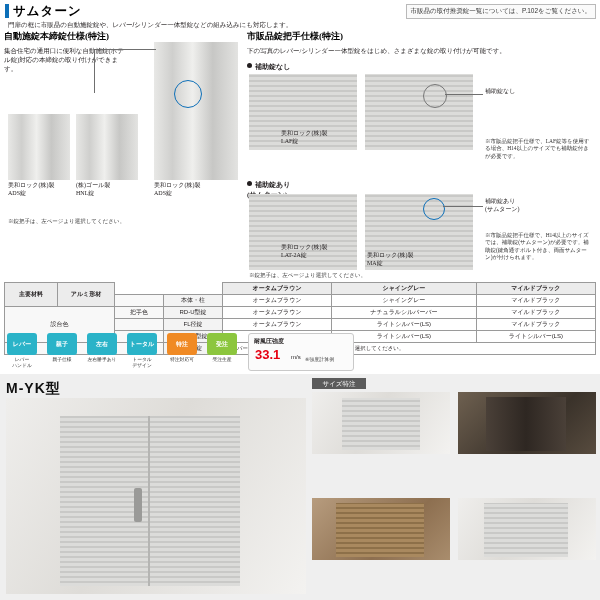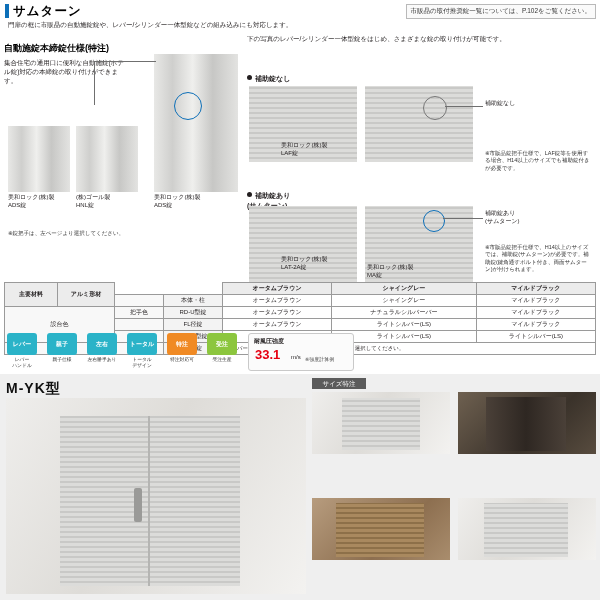--- a/index.html
+++ b/index.html
@@ -12,21 +12,21 @@
   }
   .page{position:relative;width:600px;height:600px;}
 
   
   .hdr{position:absolute;left:0;top:0;width:600px;height:22px;background:#ffffff;}
   .hdr-bar{position:absolute;left:5px;top:4px;width:4px;height:14px;background:#0d6fb8;}
   .hdr-title{position:absolute;left:13px;top:3px;font-size:12.5px;font-weight:bold;letter-spacing:1px;color:#000;}
   .hdr-note{position:absolute;right:4px;top:4px;font-size:6.5px;color:#333;border:1px solid #b9b9b9;padding:2px 4px;background:#fafafa;}
 
   
-  .topwrap{position:absolute;left:4px;top:34px;width:592px;height:256px;}
+  .topwrap{position:absolute;left:4px;top:22px;width:592px;height:256px;font-family:Liberation Serif, serif;}
   .col-l{position:absolute;left:0;top:0;width:238px;height:256px;}
   .col-r{position:absolute;left:243px;top:0;width:349px;height:256px;}
   .sec-title{font-size:9px;font-weight:bold;color:#000;margin:4px 0 3px 0;}
   .sec-sub{font-size:6.5px;line-height:1.4;color:#231f20;}
 
   
   .ph{position:absolute;background:#d9d9d9;overflow:hidden;}
   .ph.metal{background:linear-gradient(90deg,#e8e8e6 0%,#cfcfcd 22%,#efefed 46%,#c7c7c5 70%,#e3e3e1 100%);}
   .ph.door{background:
       repeating-linear-gradient(0deg,#dcdcda 0px,#dcdcda 3px,#c9c9c7 3px,#c9c9c7 5px),
@@ -106,20 +106,21 @@
       <div class="cap" style="left:72px;top:160px;width:64px;white-space:pre-line;">(株)ゴール製
 HNL錠</div>
 
       <div class="cap" style="left:150px;top:160px;width:86px;white-space:pre-line;">美和ロック(株)製
 ADS錠</div>
 
       <div class="tiny" style="position:absolute;left:4px;top:196px;width:230px;">※錠把手は、左ページより選択してください。</div>
     </div>
 
     <div class="col-r">
+      <div class="sec-title" style="margin-top:8px;">市販品錠把手仕様(特注)</div>
       <div class="sec-sub">下の写真のレバー/シリンダー一体型錠をはじめ、さまざまな錠の取り付けが可能です。</div>
 
       <div style="position:absolute;left:0;top:40px;font-size:7px;font-weight:bold;">
         <span class="bullet"></span><span>補助錠なし</span>
       </div>
       <div class="ph door" style="left:2px;top:52px;width:108px;height:76px;"></div>
       <div class="ph door" style="left:118px;top:52px;width:108px;height:76px;"></div>
       <div class="circle gray" style="left:176px;top:62px;width:22px;height:22px;"></div>
       <div class="leader" style="left:198px;top:72px;width:38px;height:1px;"></div>
       <div class="cap" style="left:238px;top:66px;width:90px;">補助錠なし</div>

